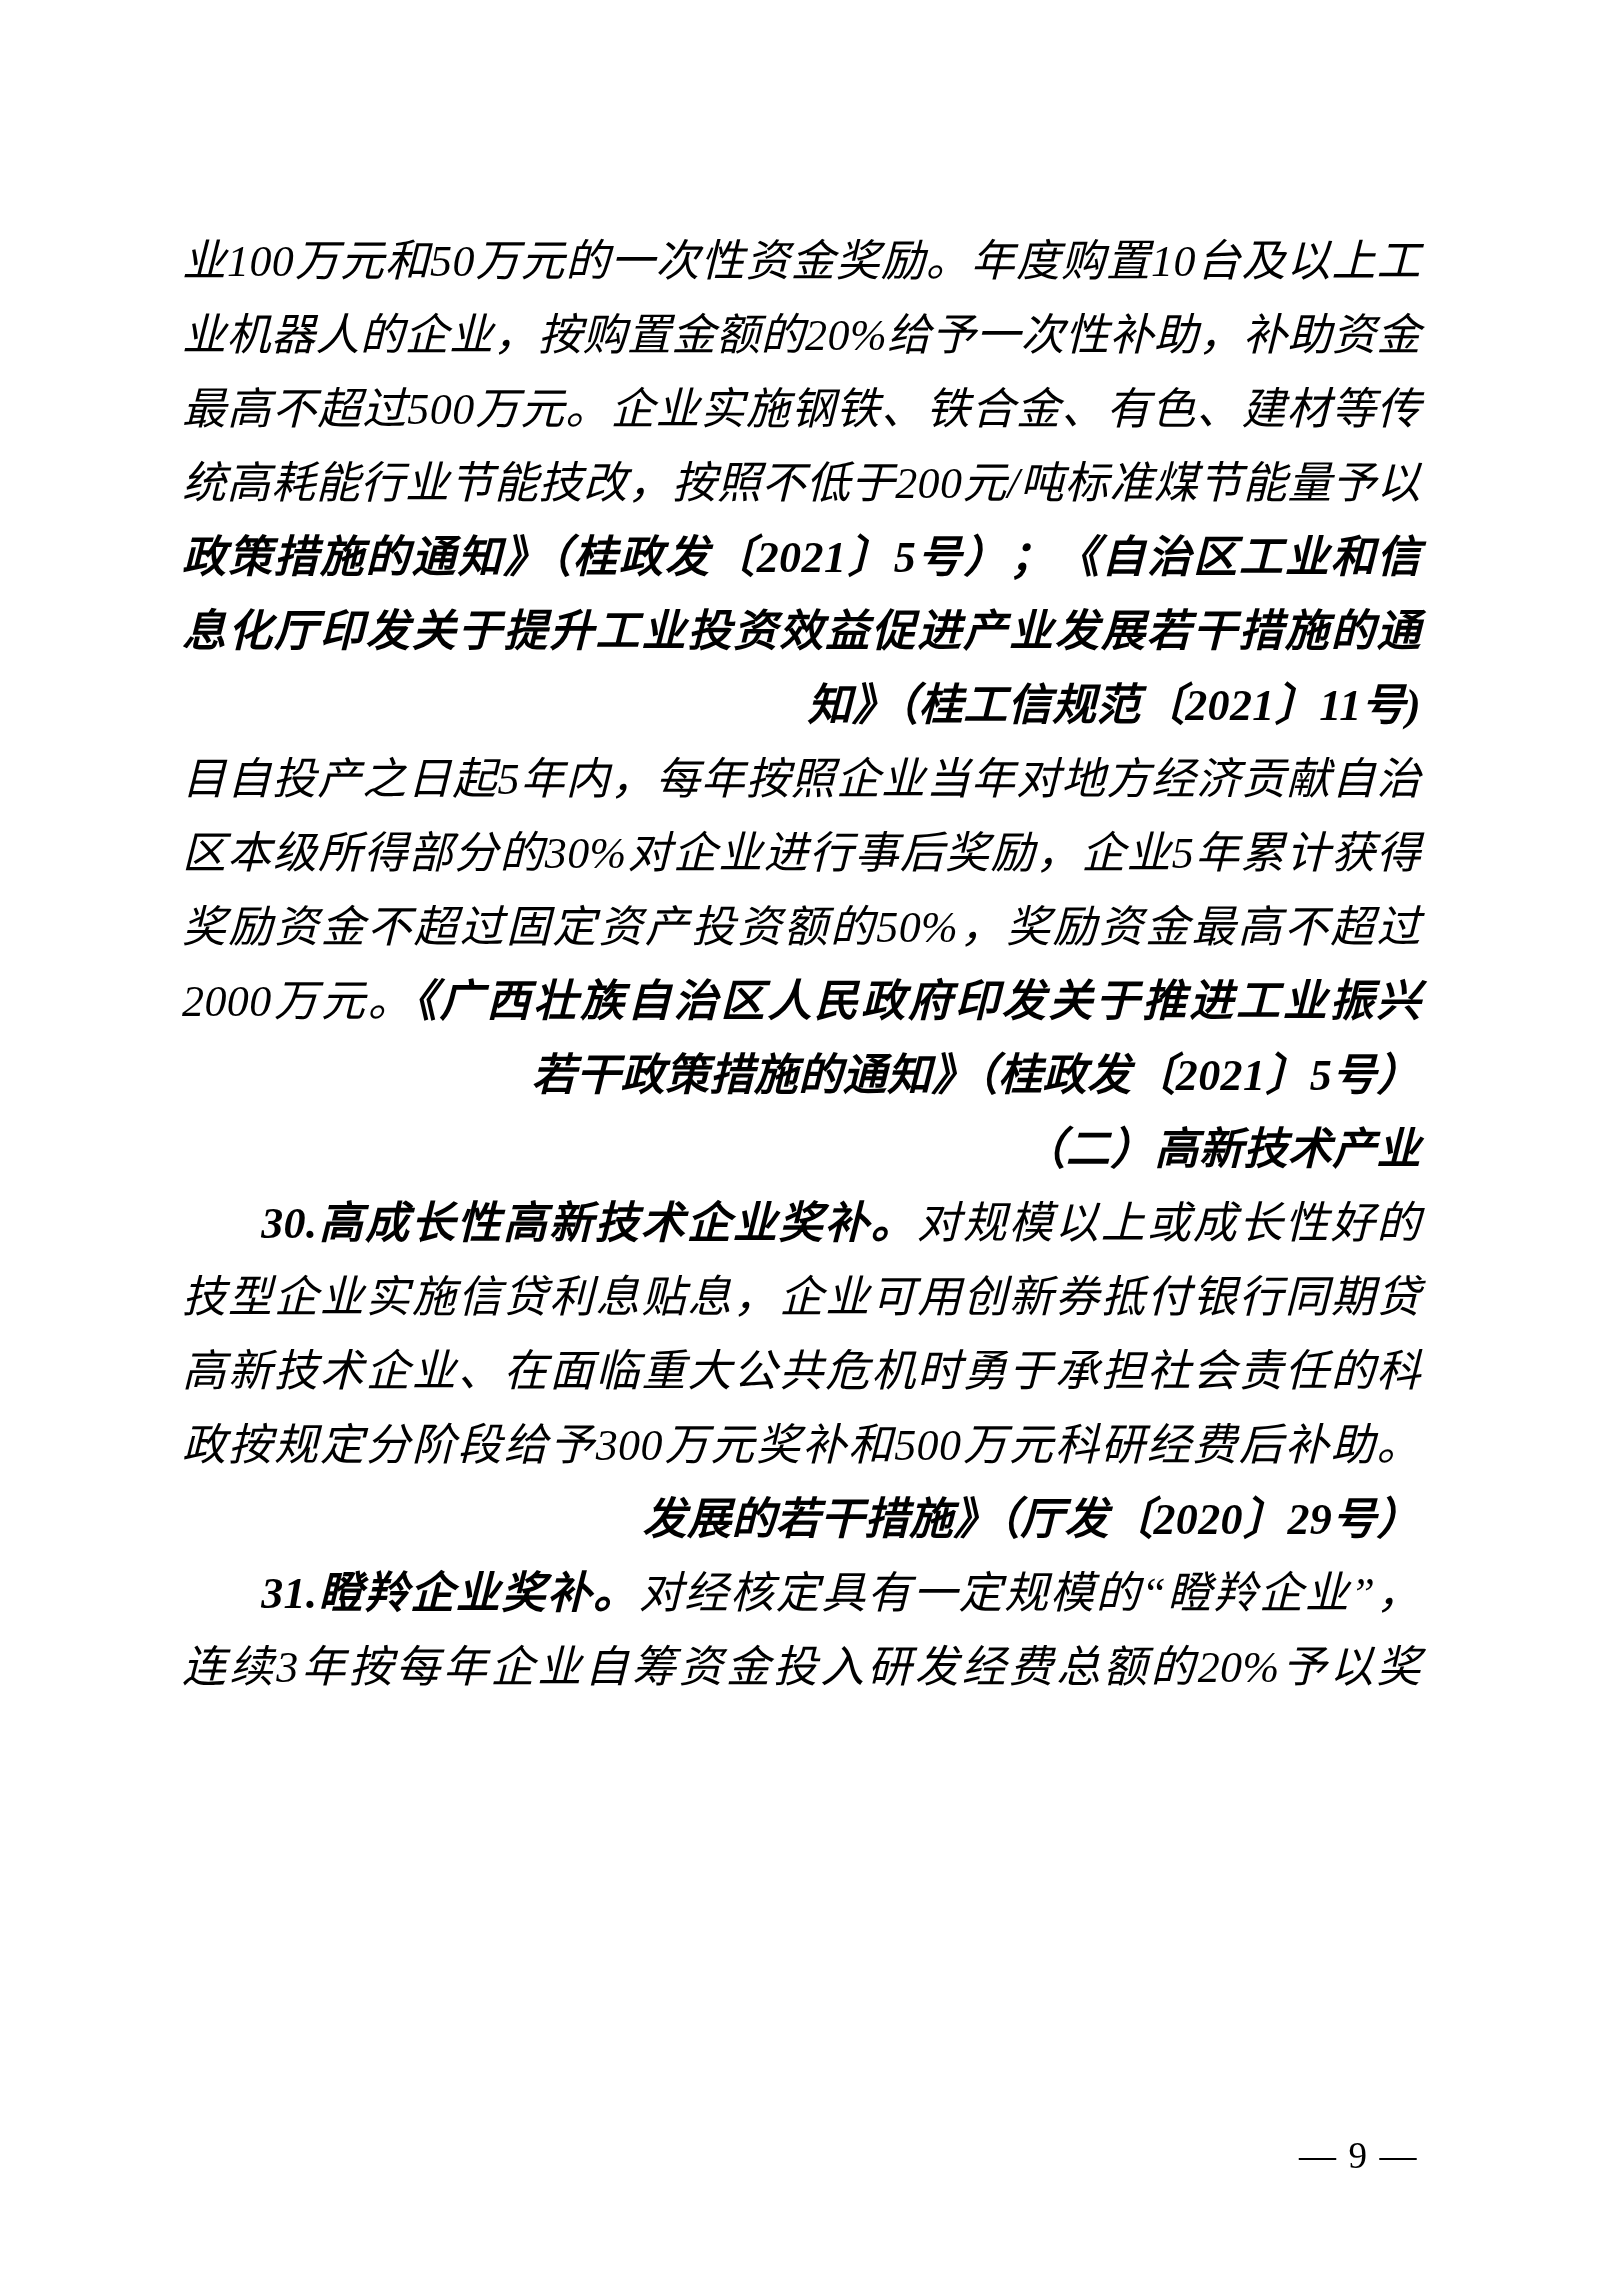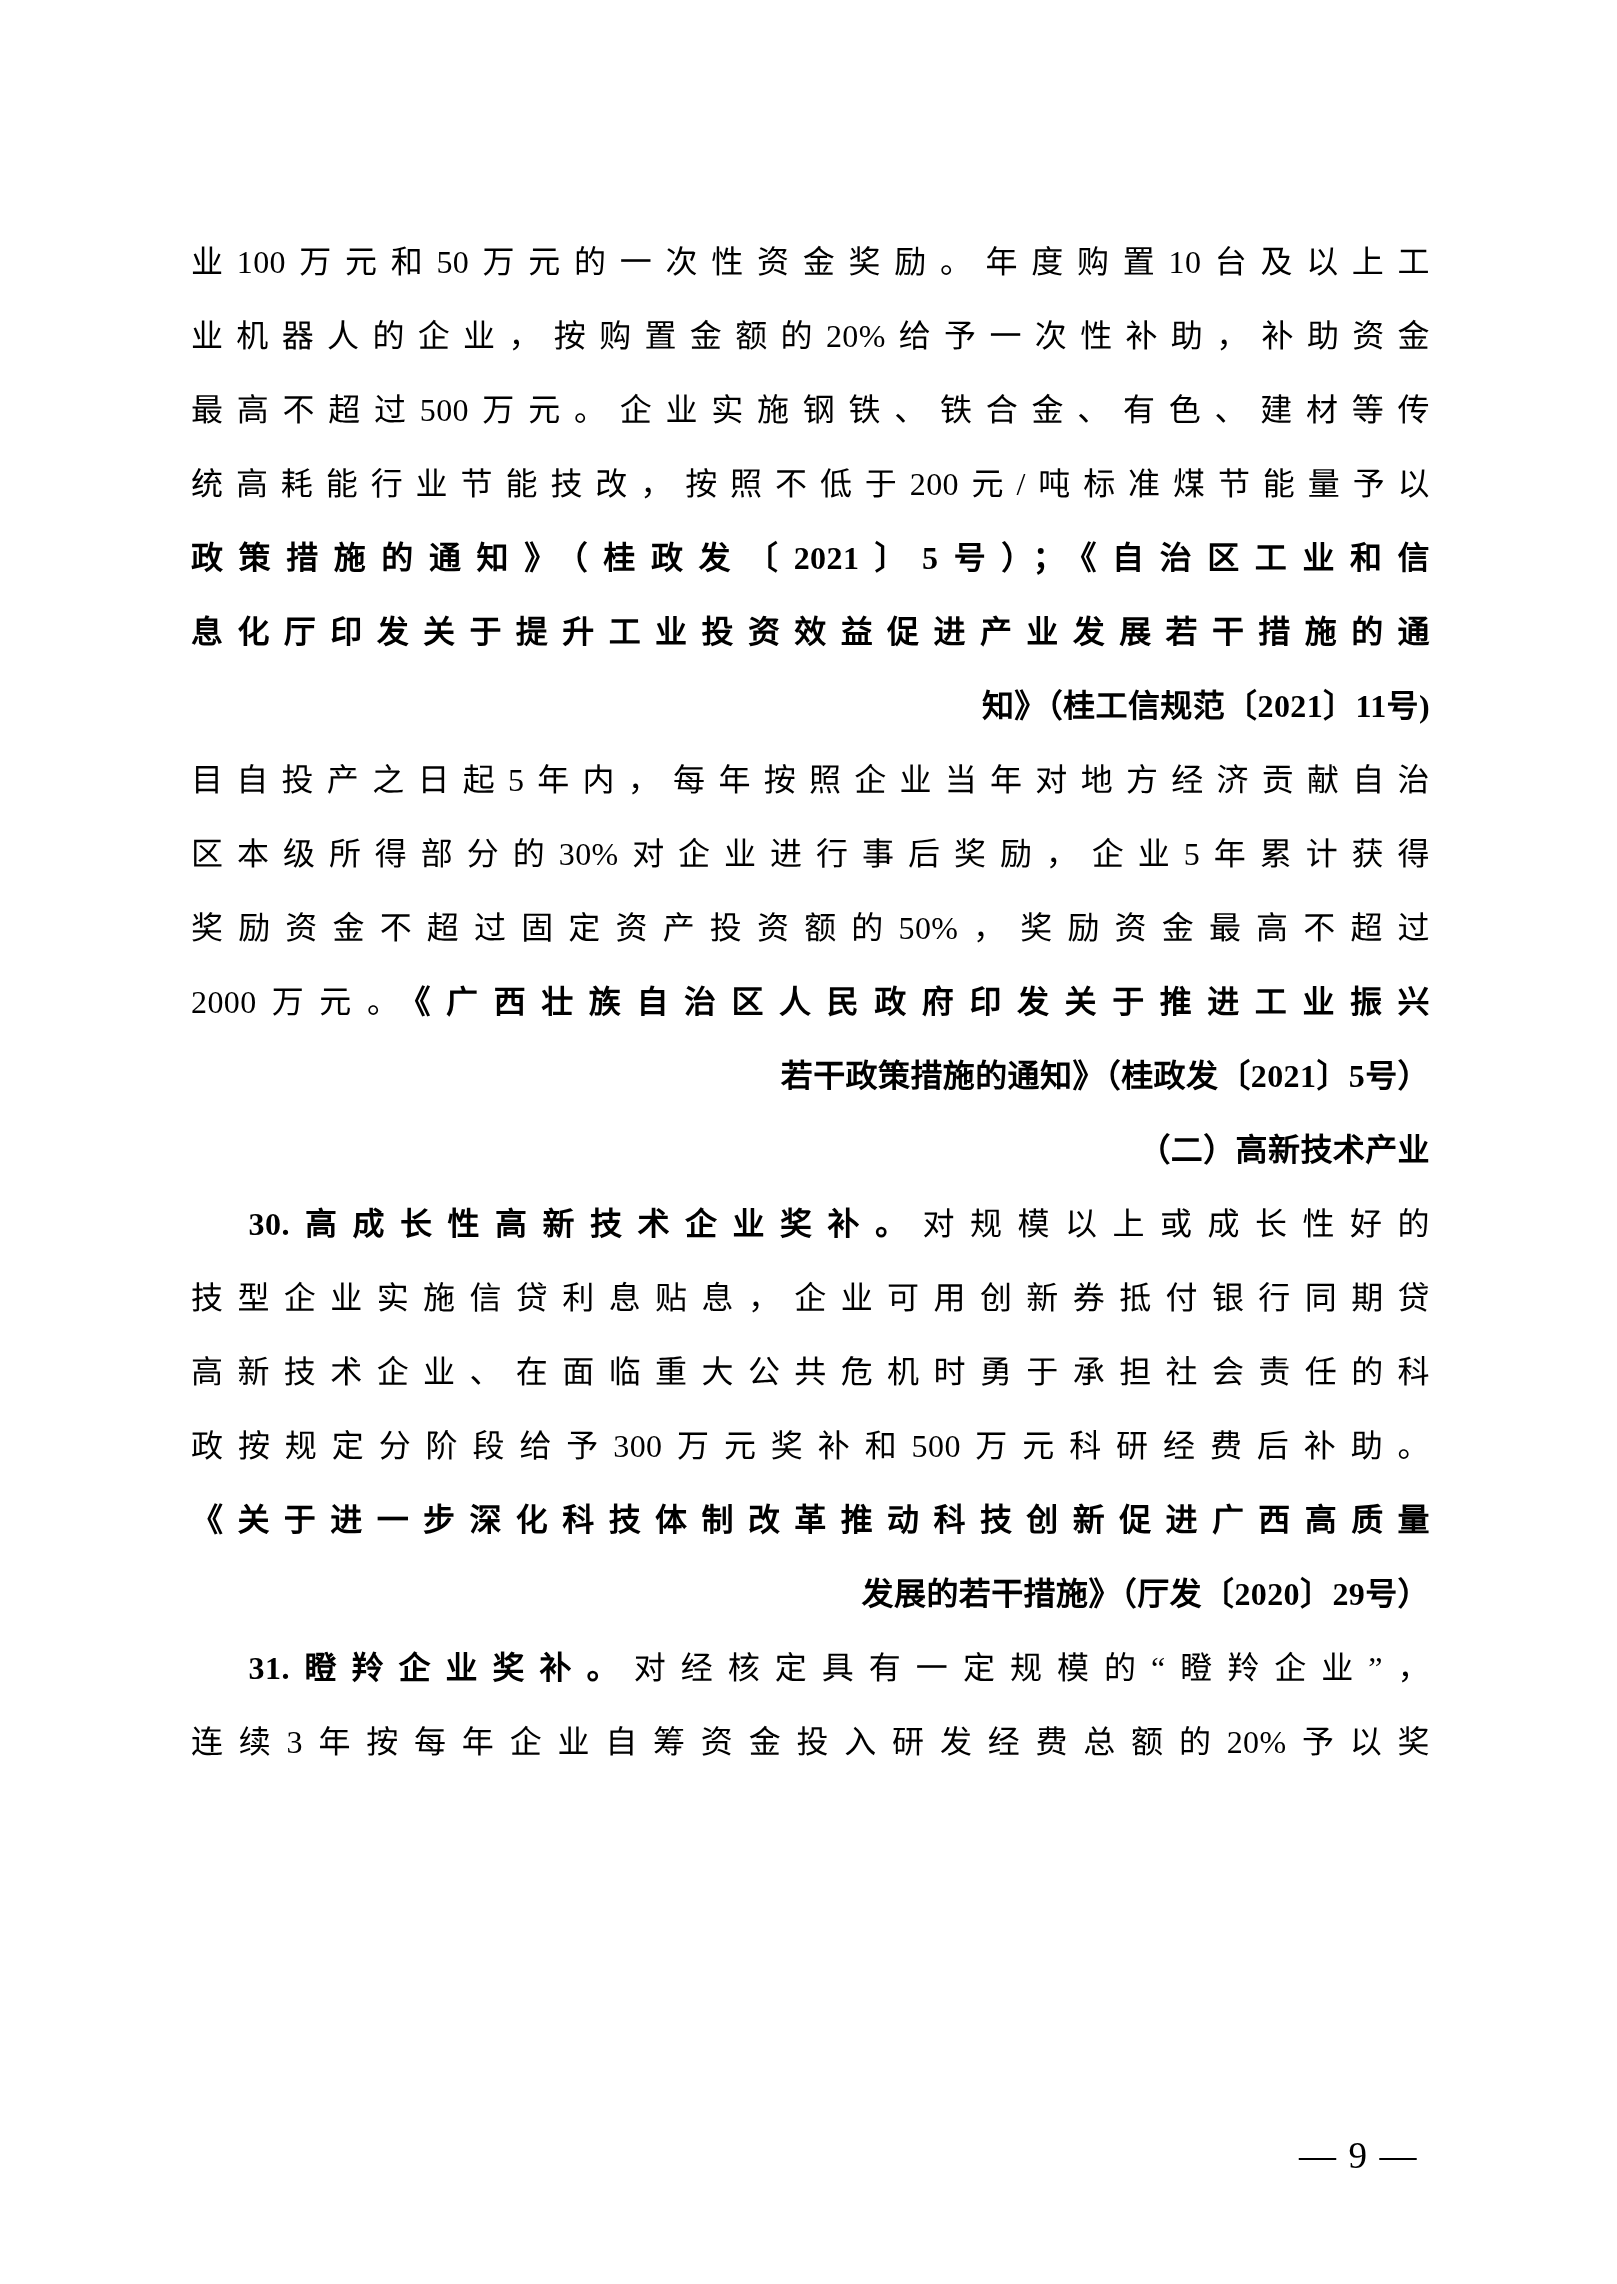--- a/index.html
+++ b/index.html
@@ -11,26 +11,27 @@
     position: relative;
     width: 1618px;
     height: 2284px;
     background: #ffffff;
     color: #000000;
     font-family: "Liberation Serif", "DejaVu Serif", serif;
     overflow: hidden;
   }
   .text-block {
     position: absolute;
-    left: 191px;
+    left: 182px;
     top: 225px;
     width: 1239px;
-    font-size: 32px;
+    font-size: 44px;
     line-height: 74px;
     letter-spacing: 0.4px;
+    font-style: italic;
   }
   .line {
     height: 74px;
     text-align: right;
     white-space: normal;
   }
   .line.justify {
     text-align: justify;
     text-align-last: justify;
     text-justify: inter-character;
@@ -65,20 +66,19 @@
       <div class="line justify"><span>目自投产之日起5年内，每年按照企业当年对地方经济贡献自治</span></div>
       <div class="line justify"><span>区本级所得部分的30%对企业进行事后奖励，企业5年累计获得</span></div>
       <div class="line justify"><span>奖励资金不超过固定资产投资额的50%，奖励资金最高不超过</span></div>
       <div class="line justify"><span>2000万元。</span><span class="bold">《广西壮族自治区人民政府印发关于推进工业振兴</span></div>
       <div class="line"><span class="bold">若干政策措施的通知》（桂政发〔2021〕5号）</span></div>
       <div class="line indent-sm"><span class="bold">（二）高新技术产业</span></div>
       <div class="line justify indent"><span class="bold">30.高成长性高新技术企业奖补。</span><span>对规模以上或成长性好的</span></div>
       <div class="line justify"><span>技型企业实施信贷利息贴息，企业可用创新券抵付银行同期贷</span></div>
       <div class="line justify"><span>高新技术企业、在面临重大公共危机时勇于承担社会责任的科</span></div>
       <div class="line justify"><span>政按规定分阶段给予300万元奖补和500万元科研经费后补助。</span></div>
-      <div class="line justify"><span class="bold">《关于进一步深化科技体制改革推动科技创新促进广西高质量</span></div>
       <div class="line"><span class="bold">发展的若干措施》（厅发〔2020〕29号）</span></div>
       <div class="line justify indent"><span class="bold">31.瞪羚企业奖补。</span><span>对经核定具有一定规模的“瞪羚企业”，</span></div>
       <div class="line justify"><span>连续3年按每年企业自筹资金投入研发经费总额的20%予以奖</span></div>
     </div>
   <div class="page-number">— 9 —</div>
 </div>
 
 
 </body></html>

